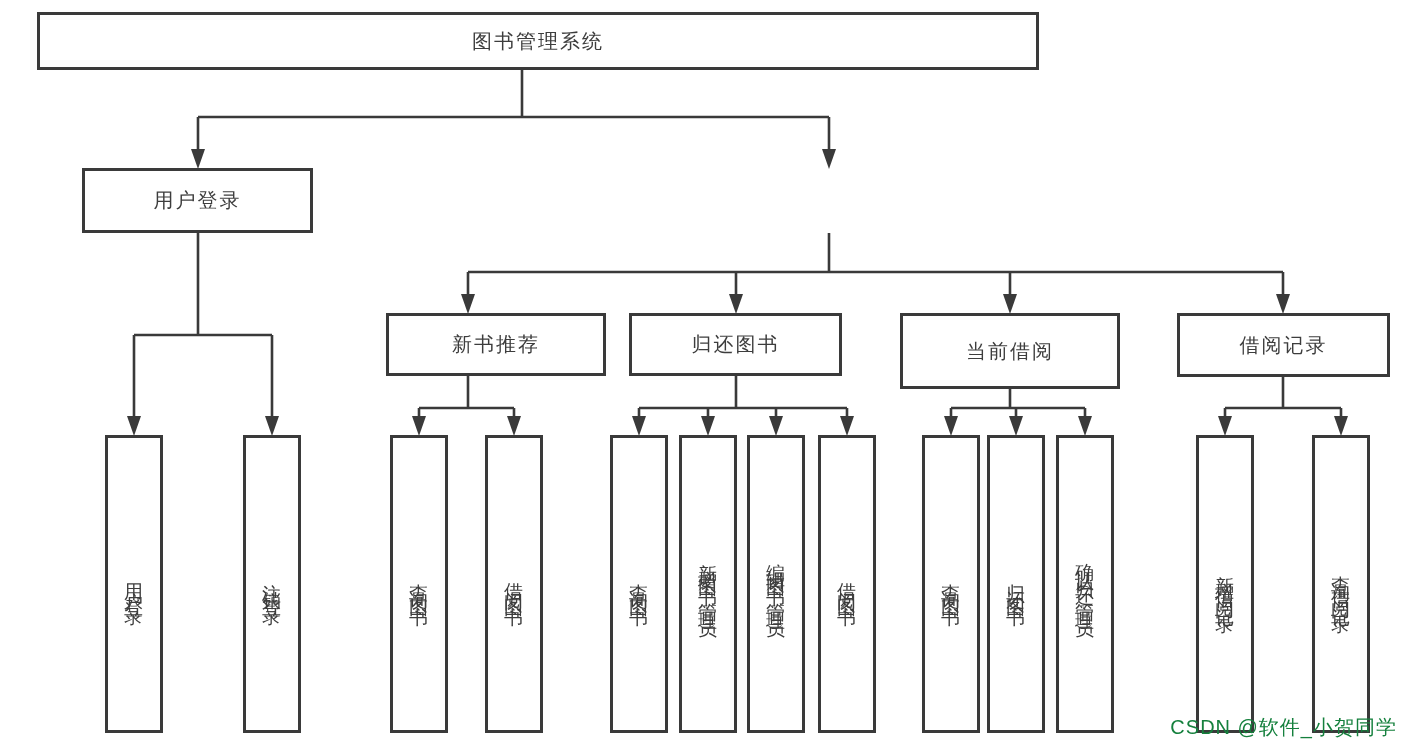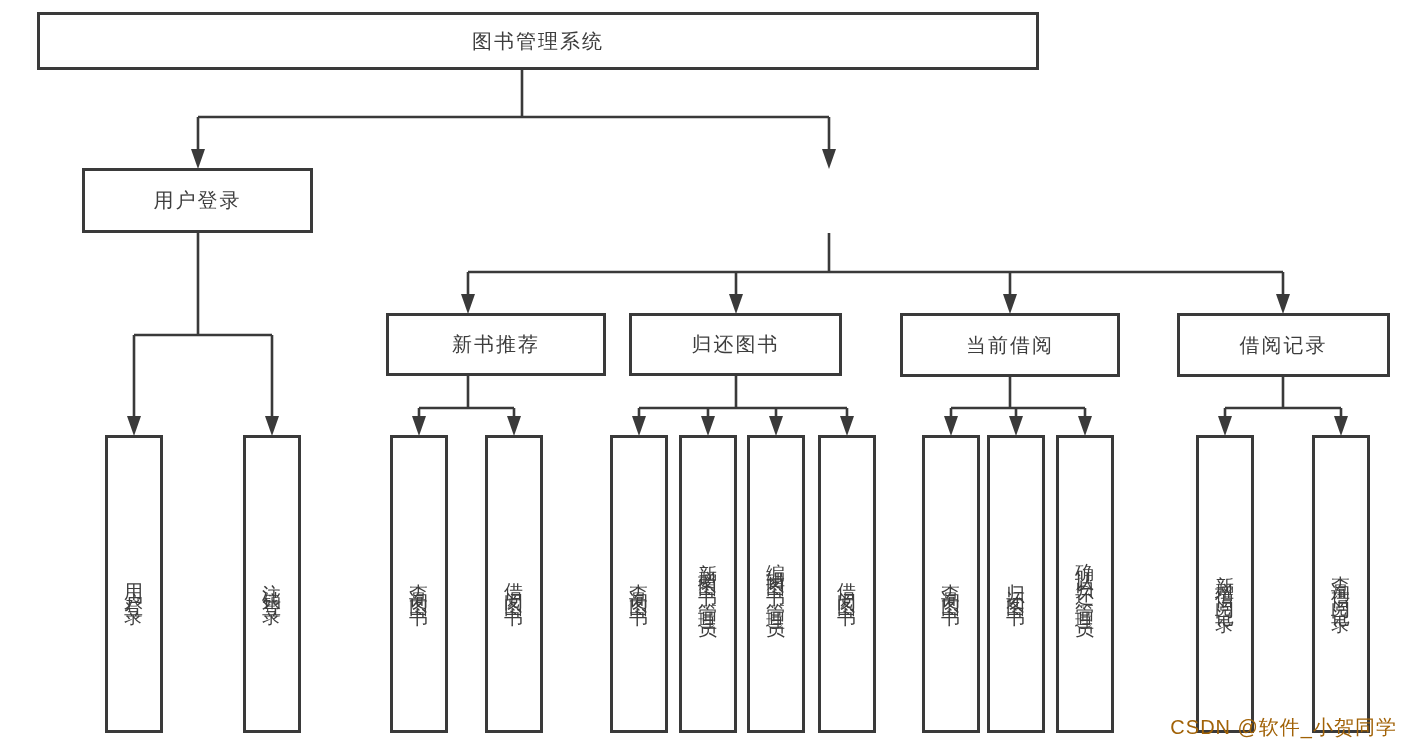--- a/index.html
+++ b/index.html
@@ -27,21 +27,21 @@
     font-size:19px;
     letter-spacing:8px;
     line-height:1;
     color:#3d3d3d;
     white-space:nowrap;
   }
   .watermark{
     position:absolute;
     right:8px;top:714px;
     font-size:20px;
-    color:#a16207;
+    color:#15803d;
     letter-spacing:1px;
     white-space:nowrap;
   }
 </style>
 </head>
 <body>
 
 <div class="canvas">
 
   <svg class="connectors" width="1405" height="747" viewBox="0 0 1405 747" xmlns="http://www.w3.org/2000/svg">
@@ -94,21 +94,21 @@
   <div class="node h-node" style="left:82px;top:168px;width:231px;height:65px;">
     <span>用户登录</span>
   </div>
 
   <div class="node h-node" style="left:362px;top:313px;width:220px;height:63px;margin-left:24px;">
     <span>新书推荐</span>
   </div>
   <div class="node h-node" style="left:629px;top:313px;width:213px;height:63px;">
     <span>归还图书</span>
   </div>
-  <div class="node h-node" style="left:900px;top:313px;width:220px;height:64px;">
+  <div class="node h-node" style="left:900px;top:313px;width:220px;height:76px;">
     <span>当前借阅</span>
   </div>
   <div class="node h-node" style="left:1177px;top:313px;width:213px;height:64px;">
     <span>借阅记录</span>
   </div>
 
   <div class="node leaf" style="left:105px;">
     <span class="v-text">用户登录</span>
   </div>
   <div class="node leaf" style="left:243px;">

